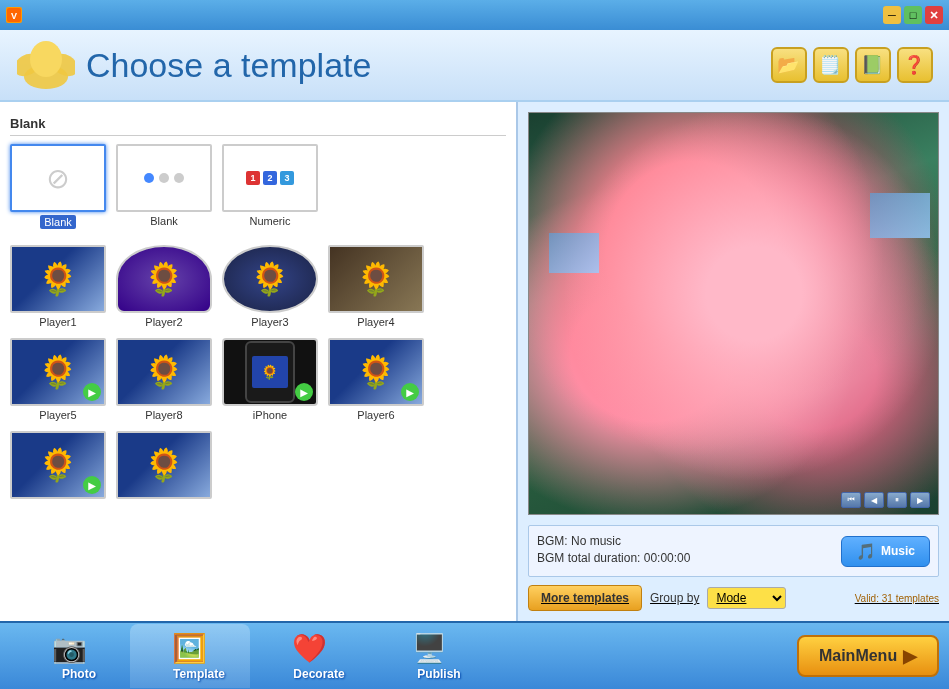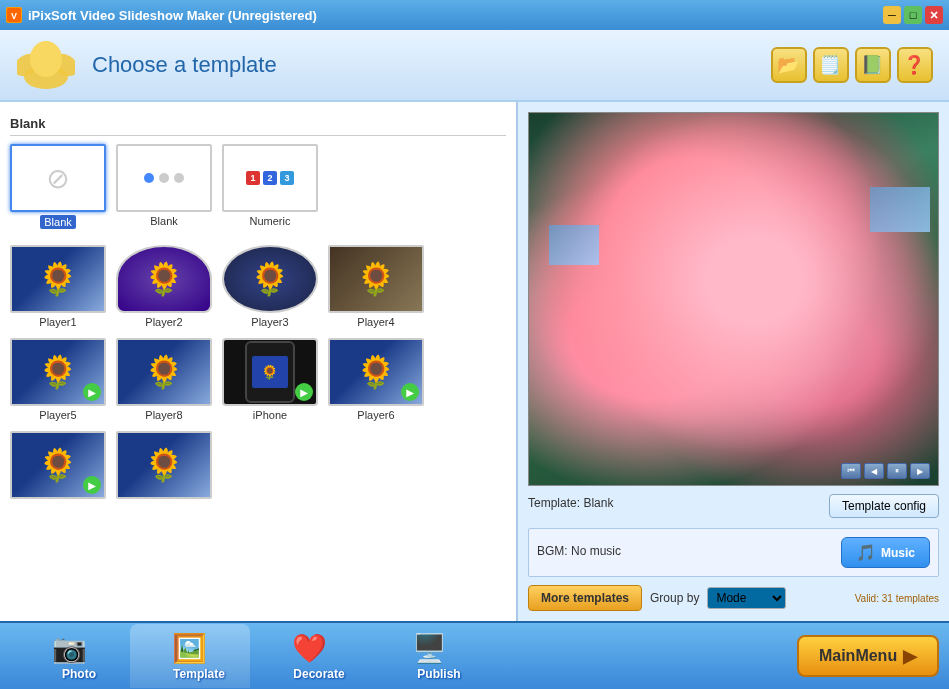--- a/index.html
+++ b/index.html
@@ -26,21 +26,21 @@
     
     #header {
       height: 72px;
       background: linear-gradient(to bottom, #e8f4ff 0%, #c8e0f8 100%);
       display: flex; align-items: center;
       padding: 0 16px;
       border-bottom: 2px solid #aad0f0;
       position: relative;
     }
     #header-logo { width: 60px; height: 55px; display: flex; align-items: center; justify-content: center; }
-    #header-title { font-size: 22px; color: #2266aa; font-weight: normal; margin-left: 16px; }
+    #header-title { font-size: 34px; color: #2266aa; font-weight: normal; margin-left: 10px; }
     #header-toolbar { position: absolute; right: 16px; top: 50%; transform: translateY(-50%); display: flex; gap: 6px; }
     .hdr-btn { width: 36px; height: 36px; background: linear-gradient(to bottom, #f8e080, #e8c030); border: 2px solid #c8a020; border-radius: 6px; display: flex; align-items: center; justify-content: center; cursor: pointer; font-size: 18px; }
 
     
     #main { display: flex; height: calc(689px - 30px - 72px - 68px); background: #ddeeff; }
 
     
     #left-panel {
       width: 518px;
       background: white;
@@ -170,39 +170,39 @@
       border-radius: 6px;
       color: white;
       font-size: 12px;
       font-weight: bold;
       cursor: pointer;
       display: flex; align-items: center; gap: 5px;
     }
     .music-icon { font-size: 16px; }
 
     #more-templates-row {
-      display: flex; align-items: center; margin-top: 8px; gap: 8px;
+      display: flex; align-items: center; margin-top: 8px; gap: 8px; text-decoration: underline;
     }
     #more-templates-btn {
       padding: 5px 12px;
       background: linear-gradient(to bottom, #ffd060, #e8a020);
       border: 1px solid #c08010;
       border-radius: 4px;
       font-size: 12px;
       font-weight: bold;
       cursor: pointer;
       color: #333;
     }
     #group-by-label { font-size: 12px; color: #333; }
     #group-by-select {
       padding: 2px 4px;
       font-size: 12px;
       border: 1px solid #aaa;
       border-radius: 3px;
-      background: #0369a1;
+      background: #fde047;
     }
     #valid-label { font-size: 10px; color: #a16207; margin-left: auto; }
 
     
     #footer {
       height: 68px;
       background: linear-gradient(to bottom, #6ab8f0 0%, #3a88d8 100%);
       display: flex; align-items: center;
       justify-content: space-between;
       padding: 0 10px;
@@ -266,21 +266,20 @@
 <body>
 
 <div id="titlebar">
   <div id="titlebar-left">
     <div id="titlebar-icon">
       <svg width="14" height="14" viewBox="0 0 14 14">
           <rect width="14" height="14" rx="2" fill="#ff6600"></rect>
           <text x="7" y="11" text-anchor="middle" fill="white" font-size="9" font-weight="bold">V</text>
         </svg>
     </div>
-    <span>iPixSoft Video Slideshow Maker (Unregistered)</span>
   </div>
   <div id="titlebar-controls">
     <button class="tb-btn tb-min">─</button>
     <button class="tb-btn tb-max">□</button>
     <button class="tb-btn tb-close">✕</button>
   </div>
 </div>
 
 <div id="header">
   <div id="header-logo">
@@ -429,32 +428,26 @@
         <div class="preview-overlay-tr"></div>
       </div>
       <div class="preview-controls">
         <div class="prev-ctrl-btn">⏮</div>
         <div class="prev-ctrl-btn">◀</div>
         <div class="prev-ctrl-btn">⏸</div>
         <div class="prev-ctrl-btn">▶</div>
       </div>
     </div>
 
-    <div id="info-row">
-      <div id="template-info">
-        <span>Template:</span>
-        <span>Blank</span>
-      </div>
-      <button id="template-config-btn">Template config</button>
-    </div>
 
     <div id="bgm-section">
       <div id="bgm-row">
         <div id="bgm-text-area">
           <p>BGM: No music</p>
+          <p>BGM total duration: 00:00:00</p>
         </div>
         <button id="music-btn">
           <span class="music-icon">🎵</span>
           <span>Music</span>
         </button>
       </div>
     </div>
 
     <div id="more-templates-row">
       <button id="more-templates-btn">More templates</button>

